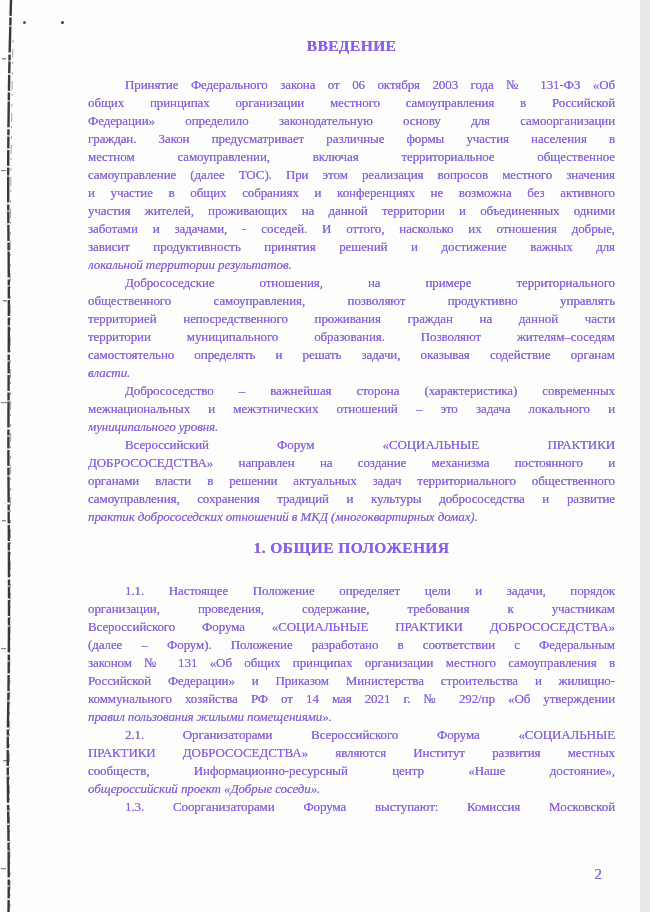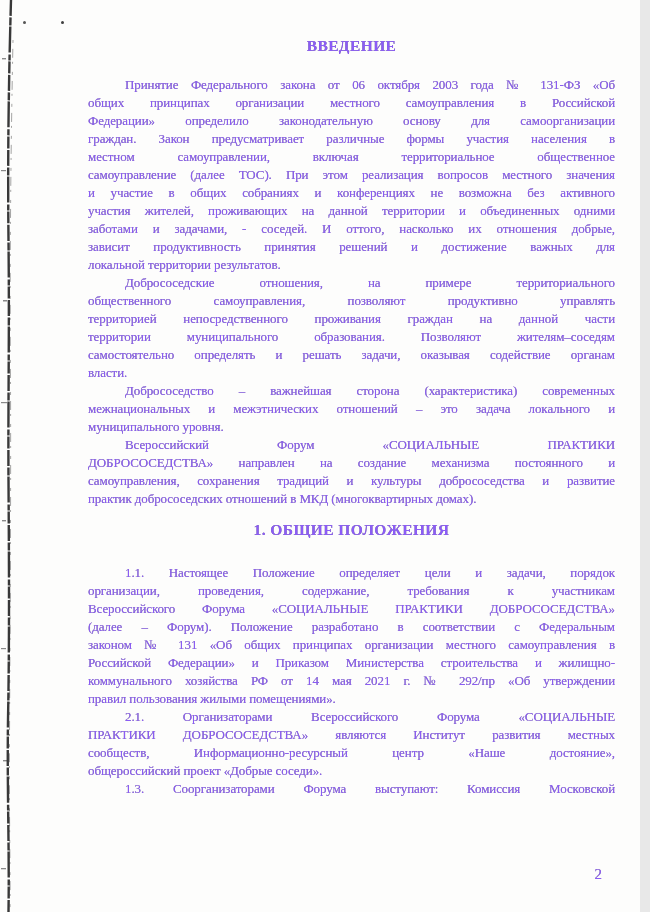--- a/index.html
+++ b/index.html
@@ -43,21 +43,21 @@
     line-height: 18px;
     letter-spacing: -0.1px;
     text-align: justify;
     text-align-last: justify;
     white-space: normal;
     overflow: hidden;
     height: 18px;
     text-shadow: 0 0 0.55px rgba(25,25,25,0.5);
   }
   .line.first { padding-left: 37px; }
-  .line.last  { text-align-last: left; }
+  .line.last  { text-align-last: left; font-style: italic; }
   .page-number {
     position: absolute;
     top: 866px;
     right: 38px;
     font-size: 15px;
     text-shadow: 0 0 0.5px rgba(25,25,25,0.5);
   }
   .binding-edge {
     position: absolute;
     left: 0;
@@ -121,20 +121,21 @@
         <div class="line last">власти.</div>
       </div>
       <div class="para">
         <div class="line first">Добрососедство – важнейшая сторона (характеристика) современных</div>
         <div class="line">межнациональных и межэтнических отношений – это задача локального и</div>
         <div class="line last">муниципального уровня.</div>
       </div>
       <div class="para">
         <div class="line first">Всероссийский Форум «СОЦИАЛЬНЫЕ ПРАКТИКИ</div>
         <div class="line">ДОБРОСОСЕДСТВА» направлен на создание механизма постоянного и</div>
+        <div class="line">органами власти в решении актуальных задач территориального общественного</div>
         <div class="line">самоуправления, сохранения традиций и культуры добрососедства и развитие</div>
         <div class="line last">практик добрососедских отношений в МКД (многоквартирных домах).</div>
       </div>
       <div class="heading">1. ОБЩИЕ ПОЛОЖЕНИЯ</div>
       <div class="para">
         <div class="line first">1.1. Настоящее Положение определяет цели и задачи, порядок</div>
         <div class="line">организации, проведения, содержание, требования к участникам</div>
         <div class="line">Всероссийского Форума «СОЦИАЛЬНЫЕ ПРАКТИКИ ДОБРОСОСЕДСТВА»</div>
         <div class="line">(далее – Форум). Положение разработано в соответствии с Федеральным</div>
         <div class="line">законом № 131 «Об общих принципах организации местного самоуправления в</div>

